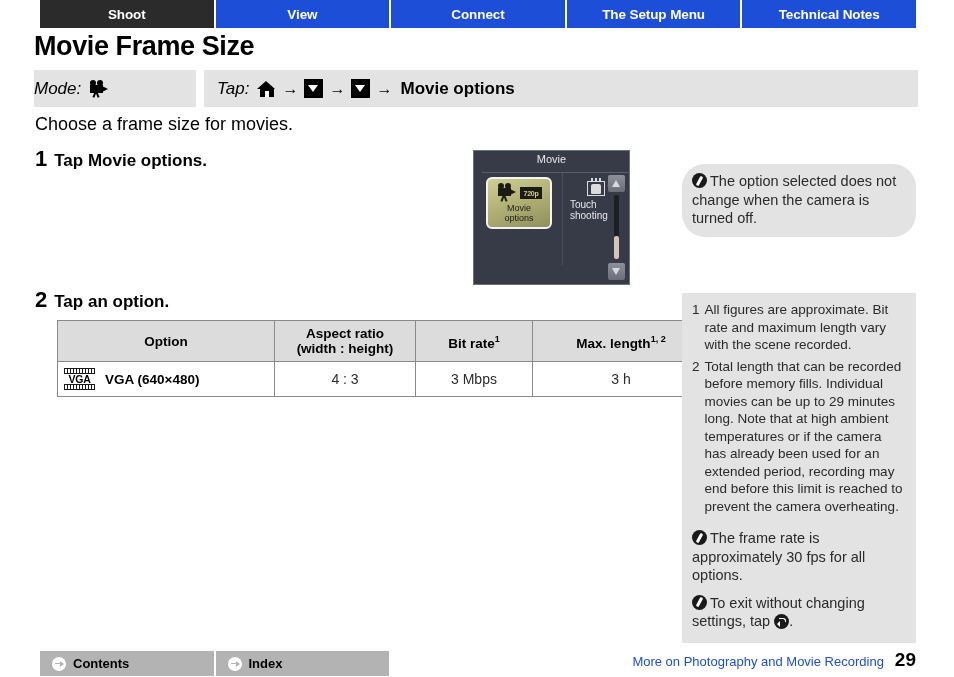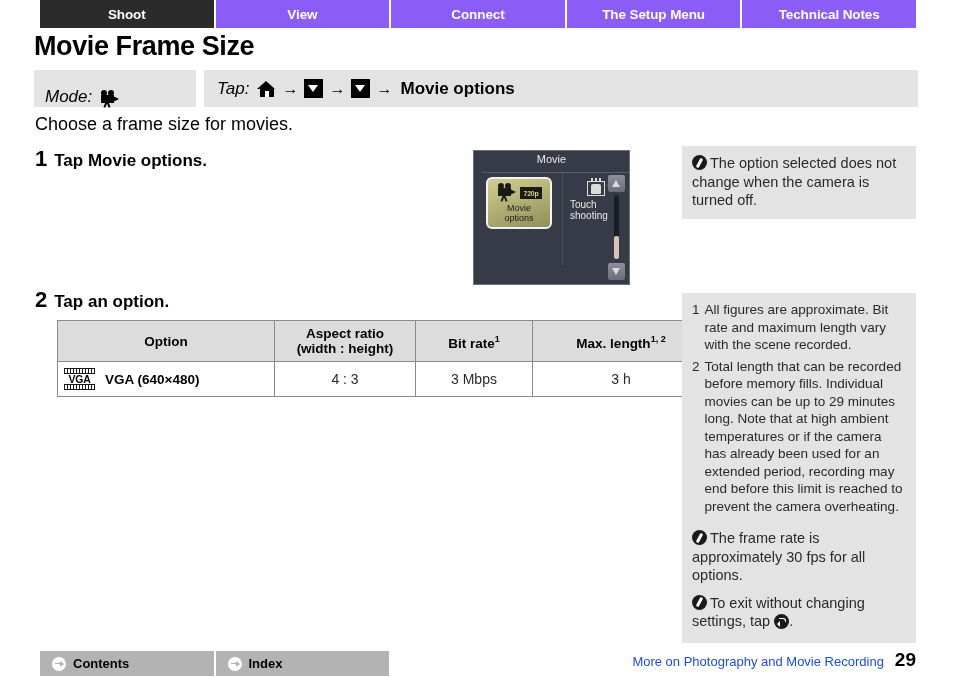--- a/index.html
+++ b/index.html
@@ -21,21 +21,21 @@
     position: absolute;
     left: 40px;
     top: 0px;
     width: 876px;
     height: 28px;
     display: flex;
     background: #ffffff;
   }
   .tab {
     flex: 1 1 0;
-    background: #8b5cf6;
+    background: #1d4ed8;
     color: #ffffff;
     font-size: 13.5px;
     font-weight: bold;
     display: flex;
     align-items: center;
     justify-content: center;
     border-right: 2px solid #ffffff;
     letter-spacing: -0.1px;
     box-sizing: border-box;
   }
@@ -61,22 +61,21 @@
     height: 37px;
   }
   .mode-box {
     position: absolute;
     left: 0;
     top: 0;
     width: 162px;
     height: 37px;
     background: #e3e3e3;
     display: flex;
-    align-items: flex-end;
-    padding-left: 11px;
+    align-items: center;
     box-sizing: border-box;
     gap: 7px;
   }
   .mode-label {
     font-style: italic;
     font-size: 17px;
   }
   .tap-box {
     position: absolute;
     left: 170px;
@@ -507,21 +506,21 @@
     position: absolute;
     left: 682px;
     width: 234px;
     background: #e3e3e3;
     box-sizing: border-box;
     padding: 8px 10px 9px 10px;
     font-size: 14.5px;
     line-height: 18.5px;
     color: #2a2a2a;
   }
-  #note-top { top: 146px; }
+  #note-top { top: 164px; border-radius: 23px; }
   #note-bottom { top: 293px; padding-bottom: 12px; }
   .note-item {
     display: block;
     text-indent: 0;
   }
   .note-item + .note-item { margin-top: 9px; }
   .fn-list {
     margin: 0;
     padding: 0;
     list-style: none;

